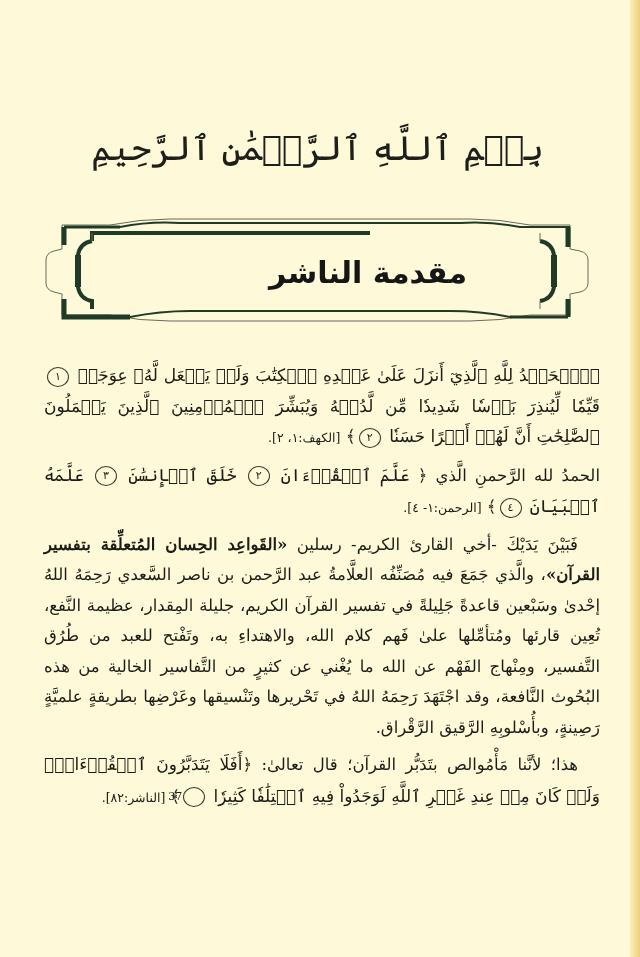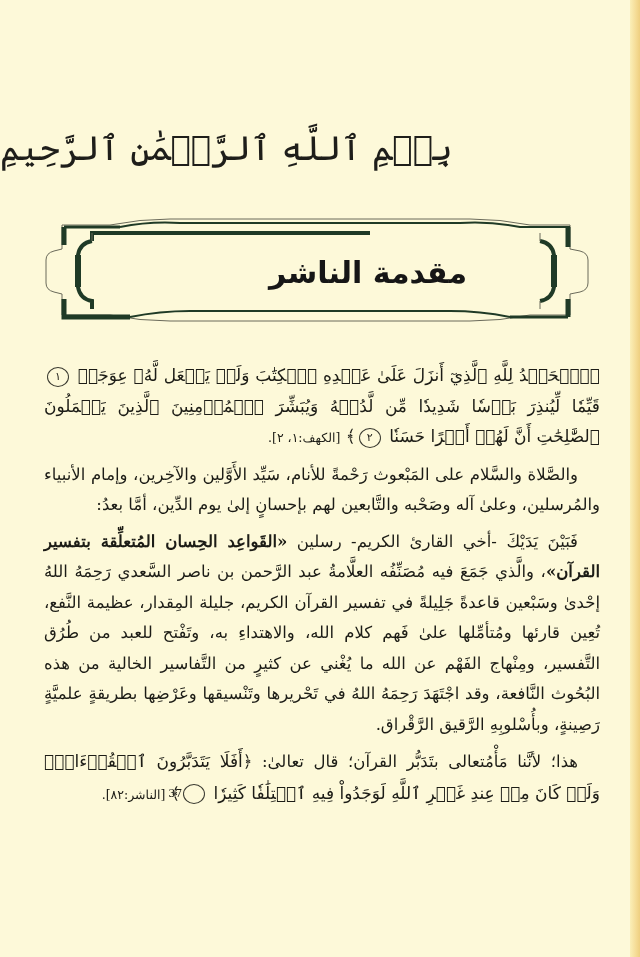--- a/index.html
+++ b/index.html
@@ -9,21 +9,21 @@
     position: relative;
     font-family: "DejaVu Serif", serif;
     color: #1c1c16;
   }
   .page-edge {
     position: absolute; top: 0; right: 0; width: 10px; height: 957px;
     background: linear-gradient(to right, #fbefb8, #f5dc96 60%, #eecf80);
   }
   .basmala {
     position: absolute; left: 0; width: 544px; top: 128px;
-    text-align: left; direction: rtl;
+    text-align: right; direction: rtl;
     font-family: "DejaVu Serif", serif;
     font-size: 34px; color: #1e1e1a; letter-spacing: 1px;
   }
   .frame {
     position: absolute; left: 40px; top: 215px; width: 560px; height: 110px;
   }
   .frame svg { position: absolute; left: 0; top: 0; }
   .title {
     position: absolute; left: 0; width: 640px; top: 255px;
     text-align: center; direction: rtl;
@@ -80,27 +80,37 @@
 
 <div class="body">
   <p class="para quran">
     <span>﴿</span><span>ٱلۡحَمۡدُ لِلَّهِ ٱلَّذِيٓ أَنزَلَ عَلَىٰ عَبۡدِهِ ٱلۡكِتَٰبَ وَلَمۡ يَجۡعَل لَّهُۥ عِوَجَاۜ</span>
     <span class="verse-no">١</span>
     <span>قَيِّمٗا لِّيُنذِرَ بَأۡسٗا شَدِيدٗا مِّن لَّدُنۡهُ وَيُبَشِّرَ ٱلۡمُؤۡمِنِينَ ٱلَّذِينَ يَعۡمَلُونَ ٱلصَّٰلِحَٰتِ أَنَّ لَهُمۡ أَجۡرًا حَسَنٗا</span>
     <span class="verse-no">٢</span><span>﴾</span>
     <span class="ref">[الكهف:١، ٢].</span>
   </p>
 
+  <p class="para">
+    <span>الحمدُ لله الرَّحمنِ الَّذي</span>
+    <span>﴿</span>
+    <span class="quran">عَلَّمَ ٱلۡقُرۡءَانَ</span>
+    <span class="verse-no">٢</span>
+    <span class="quran">خَلَقَ ٱلۡإِنسَٰنَ</span>
+    <span class="verse-no">٣</span>
+    <span class="quran">عَلَّمَهُ ٱلۡبَيَانَ</span>
+    <span class="verse-no">٤</span><span>﴾</span>
+    <span class="ref">[الرحمن:١- ٤].</span>
+  </p>
 
-  <p class="para indent">والصَّلاة والسَّلام على المَبْعوث رَحْمةً للأنام، سَيِّد الأَوَّلين والآخِرين، وإمام الأنبياء والمُرسلين، وعلىٰ آله وصَحْبه والتَّابعين لهم بإحسانٍ إلىٰ يوم الدِّين، أمَّا بعدُ:</p>
 
   <p class="para indent">
     <span>فَبَيْنَ يَدَيْكَ -أخي القارئ الكريم- رسلين</span>
     <span class="bold">«القَواعِد الحِسان المُتعلِّقة بتفسير القرآن»</span><span>، والَّذي جَمَعَ فيه مُصَنِّفُه العلَّامةُ عبد الرَّحمن بن ناصر السَّعدي رَحِمَهُ اللهُ إحْدىٰ وسَبْعين قاعدةً جَلِيلةً في تفسير القرآن الكريم، جليلة المِقدار، عظيمة النَّفع، تُعِين قارئها ومُتأمِّلها علىٰ فَهم كلام الله، والاهتداءِ به، وتَفْتح للعبد من طُرُق التَّفسير، ومِنْهاج الفَهْم عن الله ما يُغْني عن كثيرٍ من التَّفاسير الخالية من هذه البُحُوث النَّافعة، وقد اجْتَهَدَ رَحِمَهُ اللهُ في تَحْريرها وتَنْسيقها وعَرْضِها بطريقةٍ علميَّةٍ رَصِينةٍ، وبأُسْلوبِهِ الرَّقيق الرَّقْراق.</span>
   </p>
 
   <p class="para indent">
-    <span>هذا؛ لأنَّنا مَأْمُتعالى بتَدَبُّر القرآن؛ قال تعالىٰ:</span>
+    <span>هذا؛ لأنَّنا مَأْمُوالص بتَدَبُّر القرآن؛ قال تعالىٰ:</span>
     <span>﴿</span><span class="quran">أَفَلَا يَتَدَبَّرُونَ ٱلۡقُرۡءَانَۚ وَلَوۡ كَانَ مِنۡ عِندِ غَيۡرِ ٱللَّهِ لَوَجَدُواْ فِيهِ ٱخۡتِلَٰفٗا كَثِيرٗا</span>
     <span class="verse-no">37</span><span>﴾</span>
     <span class="ref">[الناشر:٨٢].</span>
   </p>
 </div>
 
 </body></html>

